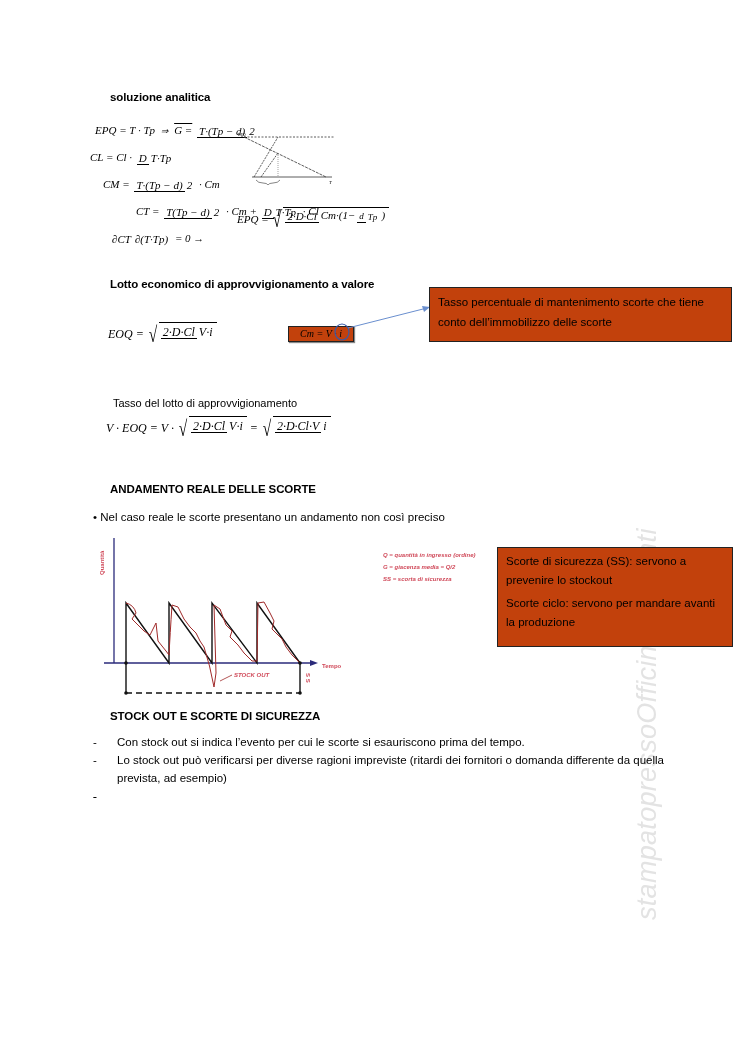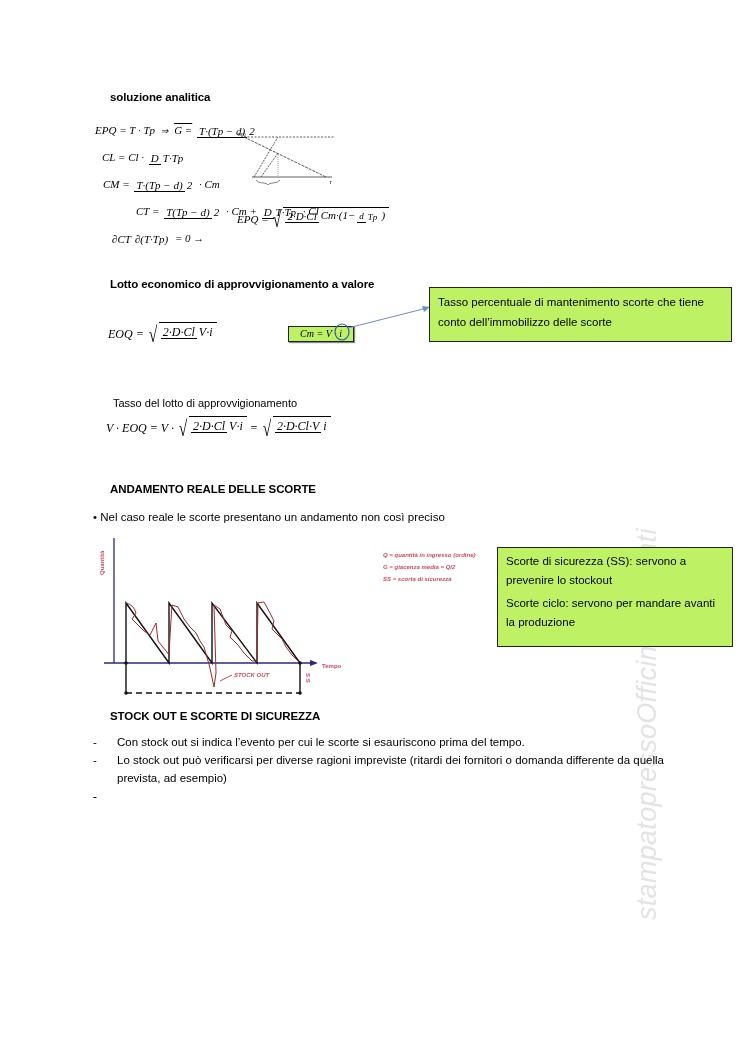--- a/index.html
+++ b/index.html
@@ -8,21 +8,21 @@
   .abs { position:absolute; }
   .h { font-weight:bold; font-size:11.5px; letter-spacing:-0.1px;margin-left:17px; }
   .txt { font-size:11.5px; line-height:19px; }
   .math { font-family:"Liberation Serif", serif; font-style:italic; font-size:11px; white-space:nowrap; }
   .frac { display:inline-flex; align-items:center; vertical-align:middle; margin:0 2px; }
   .frac .num { border-bottom:1px solid #000; padding:0 2px; line-height:12px; }
   .frac .den { padding:0 2px; line-height:12px; }
   .sqrt { display:inline-flex; align-items:stretch; vertical-align:middle; }
   .sqrt .rad { font-style:normal; font-size:22px; line-height:26px; transform:scaleX(0.7); }
   .sqrt .body { border-top:1px solid #000; padding-top:1px; }
-  .box { border:1px solid #222; background:#bef264; }
+  .box { border:1px solid #222; background:#c2410c; }
   .watermark { font-family:"Liberation Sans", sans-serif; font-style:italic; color:#e3e3e3;
                font-size:27px; letter-spacing:0.3px; transform:rotate(-90deg); transform-origin:left top; white-space:nowrap; }
   ul.dash { list-style:none; margin:0; padding:0; }
   ul.dash li { position:relative; padding-left:24px; font-size:11.5px; line-height:18px; }
   ul.dash li .mk { position:absolute; left:0; top:0; }
   .legend { font-size:6px; font-style:italic; font-weight:bold; color:#d04a5a; line-height:12px; }
 </style>
 </head>
 <body>
 
@@ -33,21 +33,21 @@
 <div class="abs math" style="left:95px; top:124px;">
   <span>EPQ = T · Tp</span>
   <span style="font-size:9px;margin:0 3px;">⇒</span>
   <span style="text-decoration:overline;">G =</span>
   <span class="frac">
       <span class="num">T·(Tp − d)</span>
       <span class="den">2</span>
     </span>
 </div>
 
-<div class="abs math" style="left:102px; top:151px;">
+<div class="abs math" style="left:90px; top:151px;">
   <span>CL = Cl ·</span>
   <span class="frac">
       <span class="num">D</span>
       <span class="den">T·Tp</span>
     </span>
 </div>
 
 <div class="abs math" style="left:103px; top:178px;">
   <span>CM =</span>
   <span class="frac">

